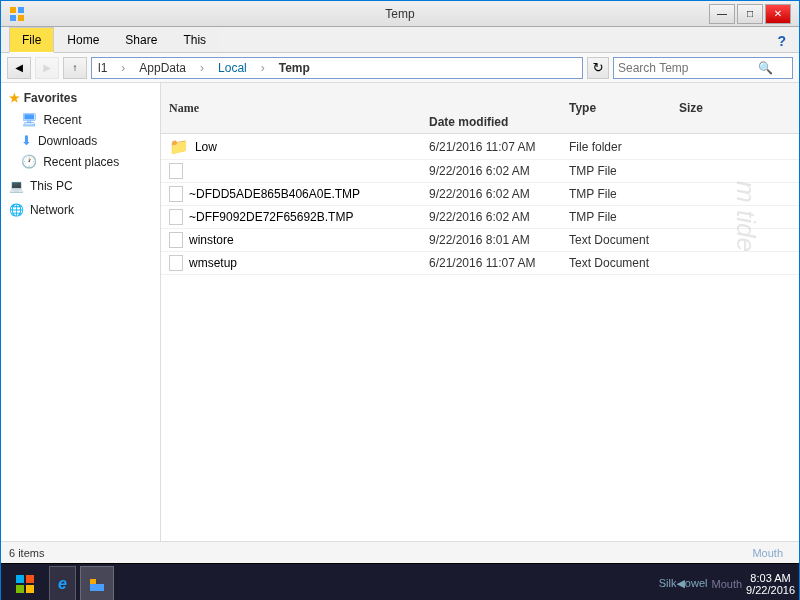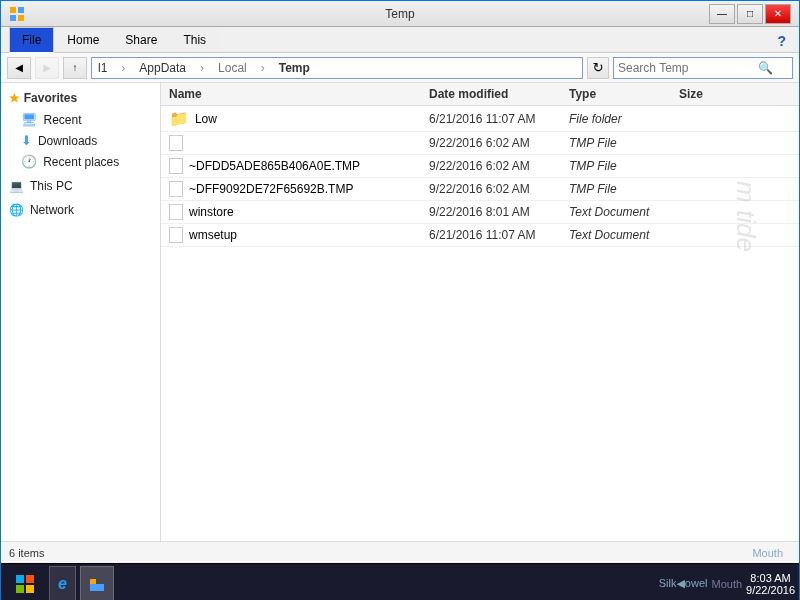--- a/index.html
+++ b/index.html
@@ -17,21 +17,21 @@
     }
     .title-bar-left { display: flex; align-items: center; gap: 4px; }
     .title-bar-icon { width: 16px; height: 16px; display: flex; align-items: center; }
     .title-bar-controls { display: flex; gap: 2px; }
     .title-btn { width: 26px; height: 20px; border: 1px solid #aaa; background: linear-gradient(to bottom, #f5f5f5, #ddd); cursor: pointer; display: flex; align-items: center; justify-content: center; font-size: 10px; }
     .title-btn.close { background: linear-gradient(to bottom, #f44, #c00); color: white; }
 
     
     .ribbon-tabs { background: #f0f0f0; border-bottom: 1px solid #ccc; display: flex; align-items: flex-end; padding: 0 8px; }
     .ribbon-tab { padding: 5px 12px; font-size: 12px; cursor: pointer; border: 1px solid transparent; border-bottom: none; }
-    .ribbon-tab.active { background: #1d4ed8; border-color: #ccc; border-bottom: 1px solid #fff; margin-bottom: -1px; }
+    .ribbon-tab.active { background: #fde047; border-color: #ccc; border-bottom: 1px solid #fff; margin-bottom: -1px; }
 
     
     .toolbar { background: #f9f9f9; border-bottom: 1px solid #ddd; height: 30px; display: flex; align-items: center; padding: 0 6px; gap: 4px; }
     .toolbar-btn { background: none; border: none; cursor: pointer; padding: 3px 5px; font-size: 11px; display: flex; align-items: center; gap: 2px; }
     .nav-btn { width: 24px; height: 22px; border: 1px solid #ccc; background: linear-gradient(to bottom, #f5f5f5, #e5e5e5); cursor: pointer; display: flex; align-items: center; justify-content: center; font-size: 10px; }
     .nav-btn:disabled { opacity: 0.4; cursor: default; }
     .address-input { flex: 1; height: 22px; border: 1px solid #7a9cce; padding: 2px 6px; font-size: 12px; background: white; display: flex; align-items: center; }
     .refresh-btn { width: 22px; height: 22px; border: 1px solid #ccc; background: linear-gradient(to bottom, #f5f5f5, #e5e5e5); cursor: pointer; display: flex; align-items: center; justify-content: center; }
     .search-box { height: 22px; border: 1px solid #7a9cce; padding: 2px 4px; font-size: 12px; width: 180px; display: flex; align-items: center; background: white; }
     .search-box input { border: none; outline: none; font-size: 12px; width: 150px; }
@@ -41,28 +41,28 @@
 
     
     .nav-pane { width: 160px; background: #fff; border-right: 1px solid #ddd; overflow-y: auto; padding: 4px 0; }
     .nav-section { margin-bottom: 4px; }
     .nav-section-header { padding: 4px 8px; font-size: 12px; font-weight: bold; color: #333; display: flex; align-items: center; gap: 4px; cursor: pointer; }
     .nav-item { padding: 3px 8px 3px 20px; font-size: 12px; color: #222; cursor: pointer; display: flex; align-items: center; gap: 6px; }
 
     
     .file-list-container { flex: 1; background: white; overflow-y: auto; }
     .file-list-header { display: flex; align-items: center; background: #f5f5f5; border-bottom: 1px solid #ddd; padding: 4px 8px; font-size: 12px; font-weight: bold; color: #333; cursor: pointer; }
-    .col-name { width: 260px; }
-    .col-date { width: 140px; }
+    .col-name { width: 260px; font-family: Liberation Serif, serif; }
+    .col-date { width: 140px; margin-top: 28px; }
     .col-type { width: 110px; }
     .col-size { width: 80px; }
     .file-row { display: flex; align-items: center; padding: 3px 8px; border-bottom: 1px solid #f0f0f0; font-size: 12px; }
     .file-cell-name { width: 260px; display: flex; align-items: center; gap: 6px; }
     .file-cell-date { width: 140px; color: #333; }
-    .file-cell-type { width: 110px; color: #333; font-style: italic; }
+    .file-cell-type { width: 110px; color: #333; }
     .file-cell-size { width: 80px; color: #333; }
 
     
     .status-bar { background: #f5f5f5; border-top: 1px solid #ddd; height: 22px; display: flex; align-items: center; padding: 0 8px; font-size: 11px; color: #333; justify-content: space-between; }
 
     
     .taskbar { background: #1a1a2e; height: 40px; display: flex; align-items: center; padding: 0 4px; gap: 4px; border-top: 1px solid #000; }
     .start-btn { width: 40px; height: 36px; background: none; border: none; cursor: pointer; display: flex; align-items: center; justify-content: center; }
     .taskbar-app { height: 36px; padding: 0 8px; background: rgba(255,255,255,0.1); border: 1px solid rgba(255,255,255,0.2); cursor: pointer; display: flex; align-items: center; gap: 4px; color: white; font-size: 11px; }
     .taskbar-spacer { flex: 1; }
@@ -106,21 +106,21 @@
   <div class="toolbar">
     <button class="nav-btn">◀</button>
     <button class="nav-btn" disabled="">▶</button>
     <button class="nav-btn">↑</button>
 
     <div class="address-input" style="flex:1; display:flex; align-items:center; gap:14px; height:22px; border:1px solid #7a9cce; padding:0 6px; background:white;">
       <span style="color:#333; font-size:12px;">l1</span>
       <span style="color:#999;">›</span>
       <span style="color:#333; font-size:12px;">AppData</span>
       <span style="color:#999;">›</span>
-      <span style="color:#737373; font-size:12px;">Local</span>
+      <span style="color:#0369a1; font-size:12px;">Local</span>
       <span style="color:#999;">›</span>
       <span style="color:#333; font-size:12px; font-weight:bold;">Temp</span>
     </div>
     <button class="refresh-btn">↻</button>
     <div class="search-box">
       <input type="text" placeholder="Search Temp" style="border: none; outline: none; font-size: 12px; width: 140px;">
       <span style="color:#666;">🔍</span>
     </div>
   </div>
 

